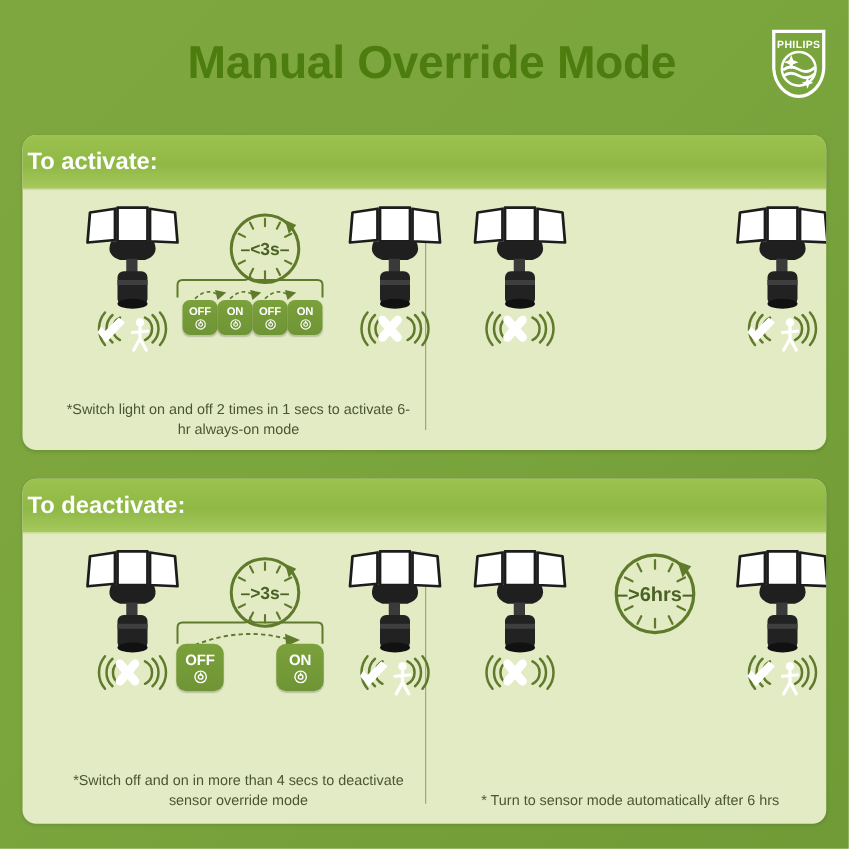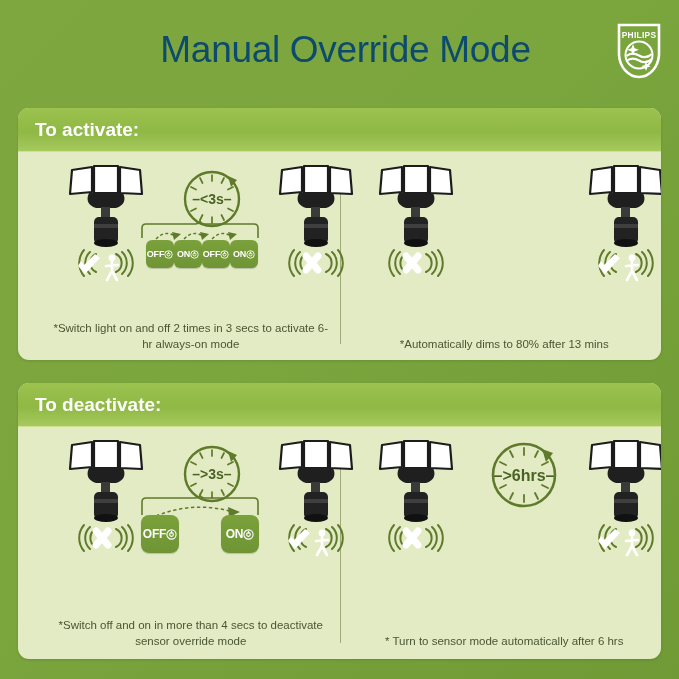--- a/index.html
+++ b/index.html
@@ -16,22 +16,22 @@
   
   .header {
     height: 100px;
     position: relative;
     display: flex;
     align-items: center;
     justify-content: center;
   }
   .title {
     font-size: 37px;
-    font-weight: normal;
-    color: #0c4a6e;
+    font-weight: bold;
+    color: #4d7c0f;
     letter-spacing: -0.3px;
     margin-left: 12px;
   }
   .philips-logo {
     position: absolute;
     right: 17px;
     top: 22px;
     width: 46px;
     height: 58px;
   }
@@ -47,21 +47,21 @@
     box-shadow: 0 1px 3px rgba(0,0,0,0.12);
   }
   #card-activate  { top: 108px; height: 252px; }
   #card-deactivate{ top: 383px; height: 276px; }
 
   .card-header {
     height: 44px;
     background: linear-gradient(180deg, #9cc24f 0%, #8fb845 55%, #a6c95d 100%);
     display: flex;
     align-items: center;
-    padding-left: 17px;
+    padding-left: 4px;
     border-bottom: 1px solid #cfe08f;
   }
   .card-header-text {
     color: #ffffff;
     font-size: 19px;
     font-weight: bold;
   }
 
   .card-body {
     display: flex;
@@ -118,21 +118,21 @@
   .switch-group {
     position: absolute;
   }
   .sw {
     position: absolute;
     width: 28px;
     height: 28px;
     border-radius: 6px;
     background: linear-gradient(180deg, #7ba13c 0%, #6e9435 100%);
     display: flex;
-    flex-direction: row;
+    flex-direction: column;
     align-items: center;
     justify-content: center;
     box-shadow: 0 1px 1px rgba(0,0,0,0.18);
   }
   .sw .sw-label {
     color: #ffffff;
     font-size: 9px;
     font-weight: bold;
     line-height: 10px;
     letter-spacing: -0.2px;
@@ -297,21 +297,21 @@
             <span class="sw-label">ON</span>
             <svg class="sw-icon" viewBox="0 0 12 12">
               <circle cx="6" cy="6" r="5" fill="none" stroke="#ffffff" stroke-width="1.2"></circle>
               <circle cx="6" cy="6" r="2" fill="none" stroke="#ffffff" stroke-width="1.2"></circle>
               <line x1="6" y1="2.2" x2="6" y2="5" stroke="#ffffff" stroke-width="1.2"></line>
             </svg>
           </div>
         </div>
       </div>
 
-      <div class="caption">*Switch light on and off 2 times in 3 secs to activate 6-hr always-on mode</div>
+      <div class="caption">*Switch light on and off 2 times in 1 secs to activate 6-hr always-on mode</div>
     </div>
 
     <div class="panel">
       <div class="stage">
 
         <div class="lamp" style="left:6px; top:6px;">
           <svg viewBox="0 0 100 125" width="100" height="125">
             <g stroke="#1c1c1c" stroke-width="2.2" stroke-linejoin="round">
               <path d="M28 12 L48 9 L48 34 L26 36 Z" fill="#ffffff"></path>
               <path d="M50 8 L74 8 L74 35 L50 35 Z" fill="#ffffff"></path>
@@ -357,21 +357,20 @@
             </g>
             <path d="M34 108 L41 116 L56 100 L51 96 L40 107 L37 103 Z" fill="#ffffff"></path>
             <g>
               <circle cx="68" cy="100" r="3.4" fill="#ffffff"></circle>
               <path d="M68 104 L68 113 M62 108 L74 107 M68 113 L63 122 M68 113 L73 122" stroke="#ffffff" stroke-width="2.6" stroke-linecap="round" fill="none"></path>
             </g>
           </svg>
         </div>
       </div>
 
-      <div class="caption">*Automatically dims to 80% after 13 mins</div>
     </div>
   </div>
 </div>
 
 <div class="card" id="card-deactivate">
   <div class="card-header">
     <span class="card-header-text">To deactivate:</span>
   </div>
 
   <div class="card-body">

